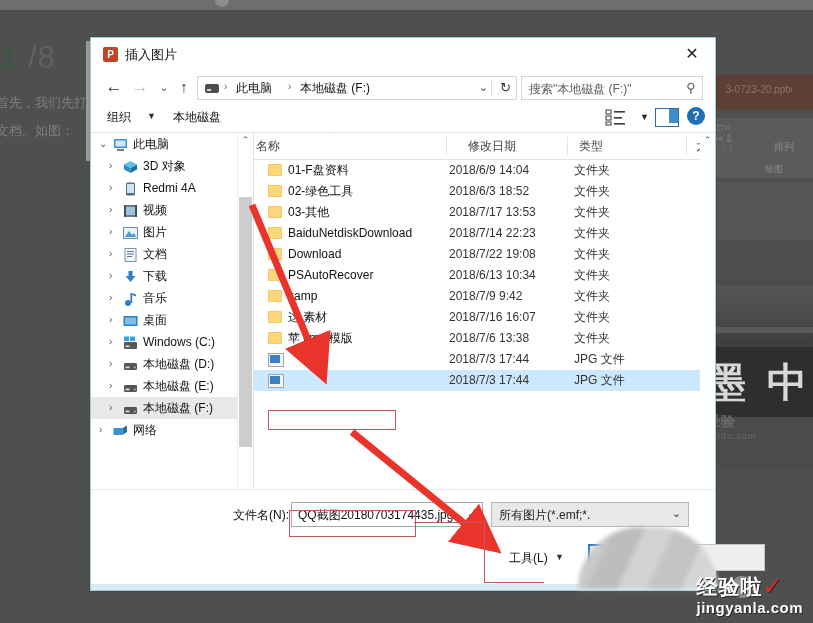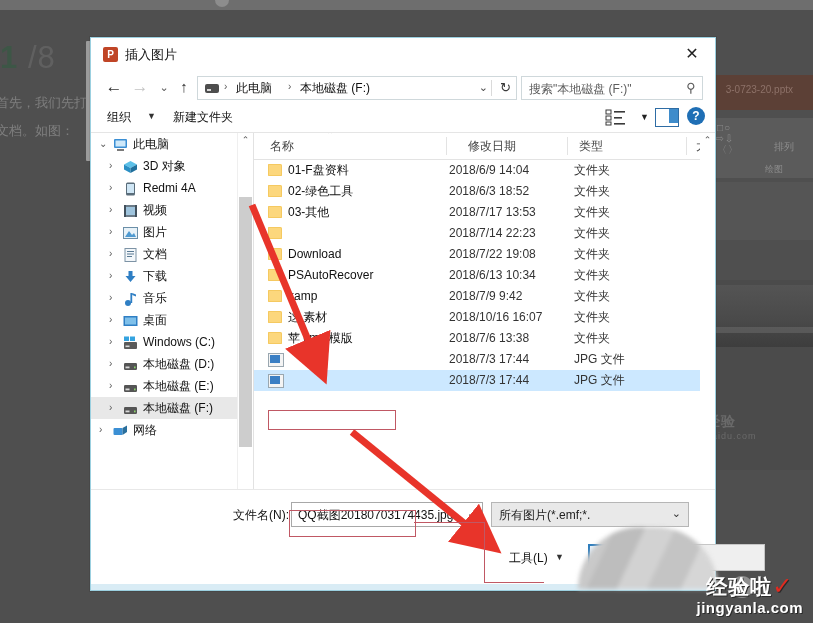--- a/index.html
+++ b/index.html
@@ -138,21 +138,21 @@
   .thinline{position:absolute;background:#c05864;height:1px;}
   .thinlinev{position:absolute;background:#c05864;width:1px;}
 
   
   .blurpatch{position:absolute;left:578px;top:527px;width:140px;height:62px;border-radius:70px 70px 0 0;
     background:
       linear-gradient(115deg,#c9c9c9 0 22%,#bdbdbd 22% 40%,#d2d2d2 40% 58%,#c4c4c4 58% 78%,#d6d6d6 78% 100%);
     filter:blur(2px);}
 
   
-  .wm{position:absolute;right:10px;bottom:8px;text-align:center;line-height:1;}
+  .wm{position:absolute;right:10px;bottom:8px;line-height:1;}
   .wm .cn{font-size:21px;font-weight:bold;color:#fff;letter-spacing:1px;text-shadow:1px 1px 0 #2a2a2a;}
   .wm .ck{color:#e02b20;font-size:24px;font-weight:bold;}
   .wm .en{font-size:15px;font-weight:bold;color:#fff;letter-spacing:.5px;text-shadow:1px 1px 0 #2a2a2a;margin-top:2px;}
 </style>
 </head>
 <body>
 
 <div id="bg">
   <div class="topstrip"></div>
   <div class="dot"></div>
@@ -167,20 +167,21 @@
     <i>3-0723-20.pptx</i>
   </div>
   <div class="ribbon">
     <div class="shapes">＼□○<br>↰⇨⇩<br>⌒〈〉</div>
     <div class="arrange">排列</div>
     <div class="draw">绘图</div>
   </div>
   <div class="panel2"></div>
   <div class="slidearea"></div>
   <div class="photo"></div>
+  <div class="bigchar">墨 中</div>
   <div class="bgwm">
     <span>经验</span>
     <small>baidu.com</small>
   </div>
   <div class="scrollr"></div>
 </div>
 
 <div id="dialog">
 
   <div class="titlebar">
@@ -208,21 +209,21 @@
 
     <div class="searchbox">
       <div class="sph">搜索"本地磁盘 (F:)"</div>
       <div class="mag">⚲</div>
     </div>
   </div>
 
   <div class="cmdrow">
     <div class="org">组织</div>
     <div class="orgcaret">▼</div>
-    <div class="newf">新建文件夹</div>
+    <div class="newf">本地磁盘</div>
     <div class="viewbtn">
       <svg width="26" height="19" viewBox="0 0 26 19">
         <rect x="1" y="2" width="5" height="4" fill="none" stroke="#3a3a3a"></rect>
         <rect x="1" y="8" width="5" height="4" fill="none" stroke="#3a3a3a"></rect>
         <rect x="1" y="14" width="5" height="3" fill="none" stroke="#3a3a3a"></rect>
         <rect x="9" y="3" width="11" height="1.6" fill="#3a3a3a"></rect>
         <rect x="9" y="9" width="8" height="1.6" fill="#3a3a3a"></rect>
         <rect x="9" y="15" width="11" height="1.6" fill="#3a3a3a"></rect>
       </svg>
     </div>
@@ -365,21 +366,21 @@
         <div class="up">⌃</div>
         <div class="thumb"></div>
         <div class="dn">⌄</div>
       </div>
       <div class="treehcaret">‹</div>
     </div>
 
     <div class="listpane">
       <div class="colhdr">
         <div class="sortmark">⌃</div>
-        <div class="ch" style="left:16px">名称</div>
+        <div class="ch" style="left:2px">名称</div>
         <div class="cdiv" style="left:192px"></div>
         <div class="ch" style="left:214px">修改日期</div>
         <div class="cdiv" style="left:313px"></div>
         <div class="ch" style="left:325px">类型</div>
         <div class="cdiv" style="left:432px"></div>
         <div class="ch" style="left:442px">大</div>
       </div>
       <div class="rows" id="list-rows">
           <div class="row">
             <span class="fi folder"></span>
@@ -394,20 +395,21 @@
             <span class="tp">文件夹</span>
           </div>
           <div class="row">
             <span class="fi folder"></span>
             <span class="nm">03-其他</span>
             <span class="dt">2018/7/17 13:53</span>
             <span class="tp">文件夹</span>
           </div>
           <div class="row">
             <span class="fi folder"></span>
+            <span class="nm">BaiduNetdiskDownload</span>
             <span class="dt">2018/7/14 22:23</span>
             <span class="tp">文件夹</span>
           </div>
           <div class="row">
             <span class="fi folder"></span>
             <span class="nm">Download</span>
             <span class="dt">2018/7/22 19:08</span>
             <span class="tp">文件夹</span>
           </div>
           <div class="row">
@@ -418,21 +420,21 @@
           </div>
           <div class="row">
             <span class="fi folder"></span>
             <span class="nm">xamp</span>
             <span class="dt">2018/7/9 9:42</span>
             <span class="tp">文件夹</span>
           </div>
           <div class="row">
             <span class="fi folder"></span>
             <span class="nm">这 素材</span>
-            <span class="dt">2018/10/16 16:07</span>
+            <span class="dt">2018/7/16 16:07</span>
             <span class="tp">文件夹</span>
           </div>
           <div class="row">
             <span class="fi folder"></span>
             <span class="nm">苹 cms 模版</span>
             <span class="dt">2018/7/6 13:38</span>
             <span class="tp">文件夹</span>
           </div>
           <div class="row">
             <span class="fi jpg">

